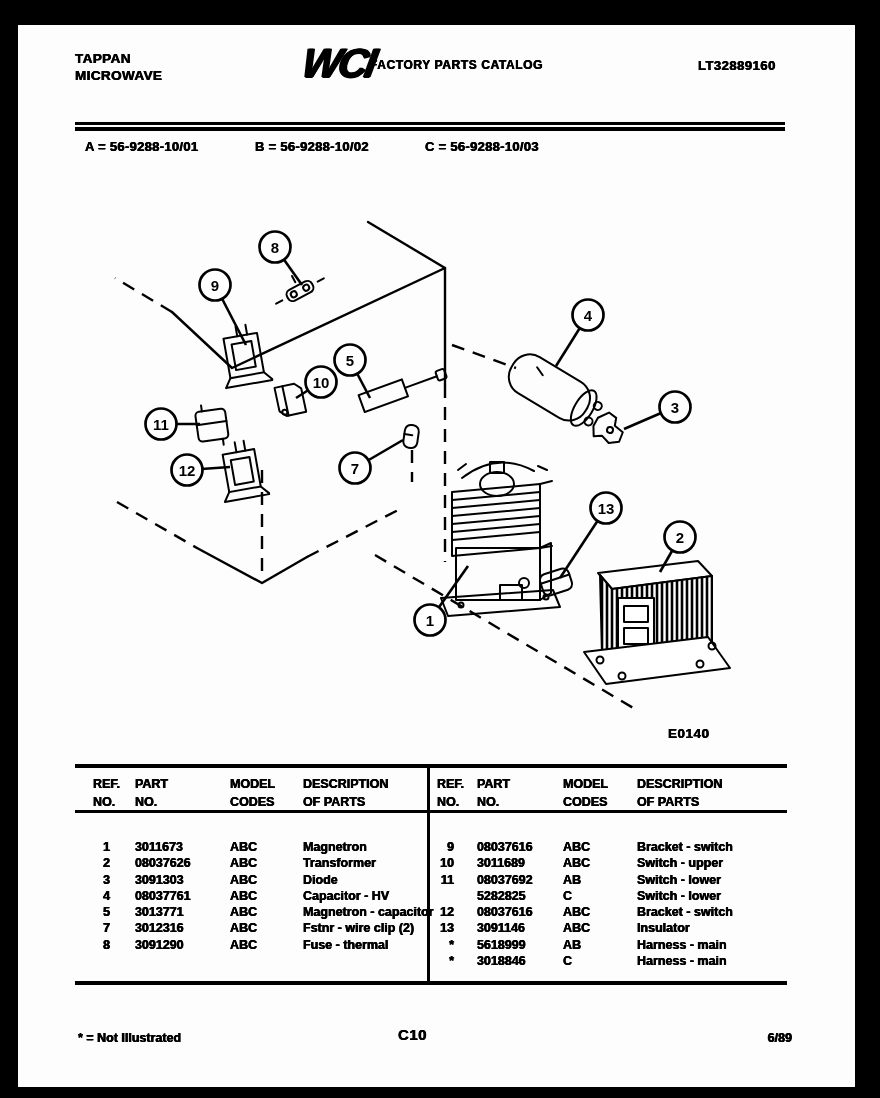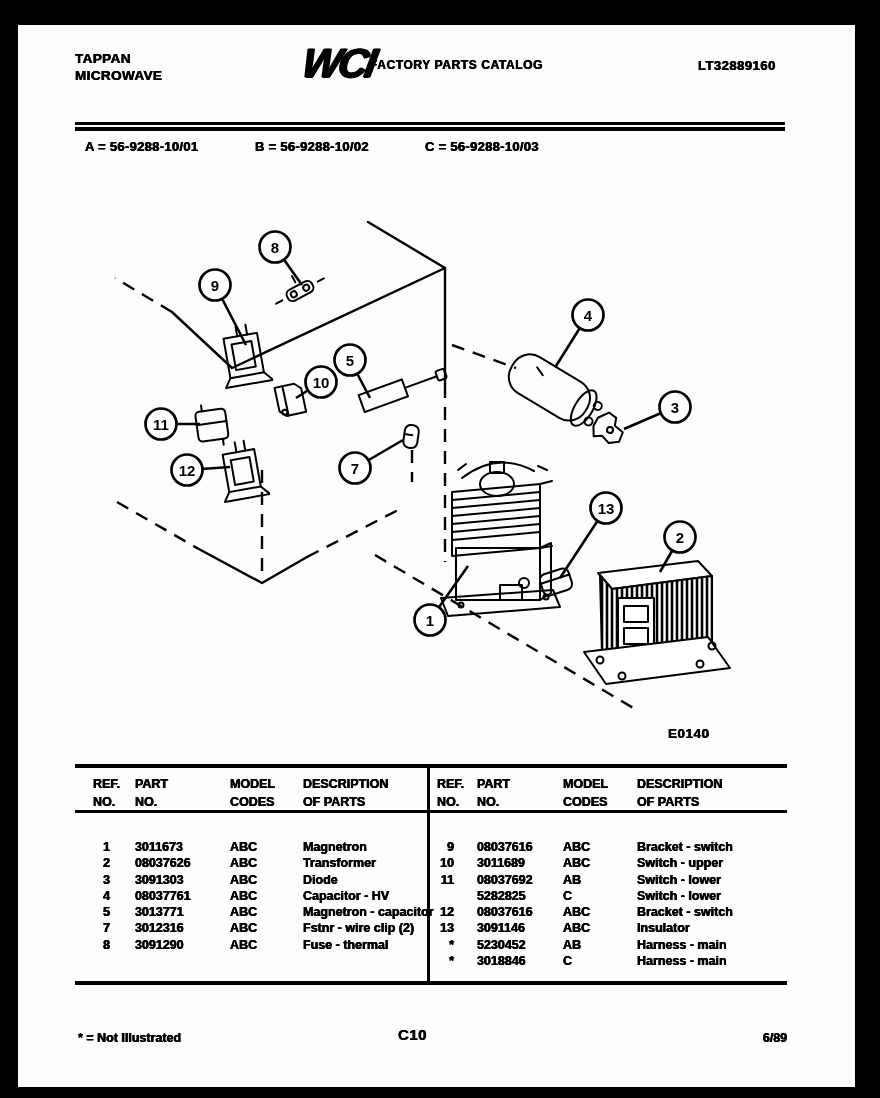--- a/index.html
+++ b/index.html
@@ -45,21 +45,21 @@
   .left-col .c-desc{left:228px;}
   .right-col .c-ref{left:0;width:26px;text-align:right;}
   .right-col .c-part{left:49px;}
   .right-col .c-model{left:135px;}
   .right-col .c-desc{left:209px;}
   .thead.left-col .c-ref{left:18px;width:auto;text-align:left;}
   .thead.right-col .c-ref{left:9px;width:auto;text-align:left;}
 
   .foot-note{left:78px;top:1031px;font-size:12.5px;}
   .foot-page{left:398px;top:1026px;font-size:15px;letter-spacing:0.5px;}
-  .foot-date{left:758px;top:1031px;width:34px;text-align:center;font-size:12.5px;}
+  .foot-date{left:758px;top:1031px;width:34px;text-align:right;font-size:12.5px;}
 
   svg{position:absolute;left:0;top:0;}
   .s{fill:none;stroke:#000;stroke-width:2.4;stroke-linecap:round;stroke-linejoin:round;}
   .s2{fill:none;stroke:#000;stroke-width:2;stroke-linecap:round;stroke-linejoin:round;}
   .d{fill:none;stroke:#000;stroke-width:2.4;stroke-linecap:butt;stroke-dasharray:13 9;}
   .co-line{stroke:#000;stroke-width:2.6;}
   .co-circle{fill:#fff;stroke:#000;stroke-width:2.7;}
   .co-num{font:bold 15px "Liberation Sans",sans-serif;fill:#000;}
 </style>
 </head>
@@ -338,21 +338,21 @@
         <span class="cell c-desc">Bracket - switch</span>
       </div>
       <div class="prow">
         <span class="cell c-ref">13</span>
         <span class="cell c-part">3091146</span>
         <span class="cell c-model">ABC</span>
         <span class="cell c-desc">Insulator</span>
       </div>
       <div class="prow">
         <span class="cell c-ref">*</span>
-        <span class="cell c-part">5230452</span>
+        <span class="cell c-part">5618999</span>
         <span class="cell c-model">AB</span>
         <span class="cell c-desc">Harness - main</span>
       </div>
       <div class="prow">
         <span class="cell c-ref">*</span>
         <span class="cell c-part">3018846</span>
         <span class="cell c-model">C</span>
         <span class="cell c-desc">Harness - main</span>
       </div>
     </div>

